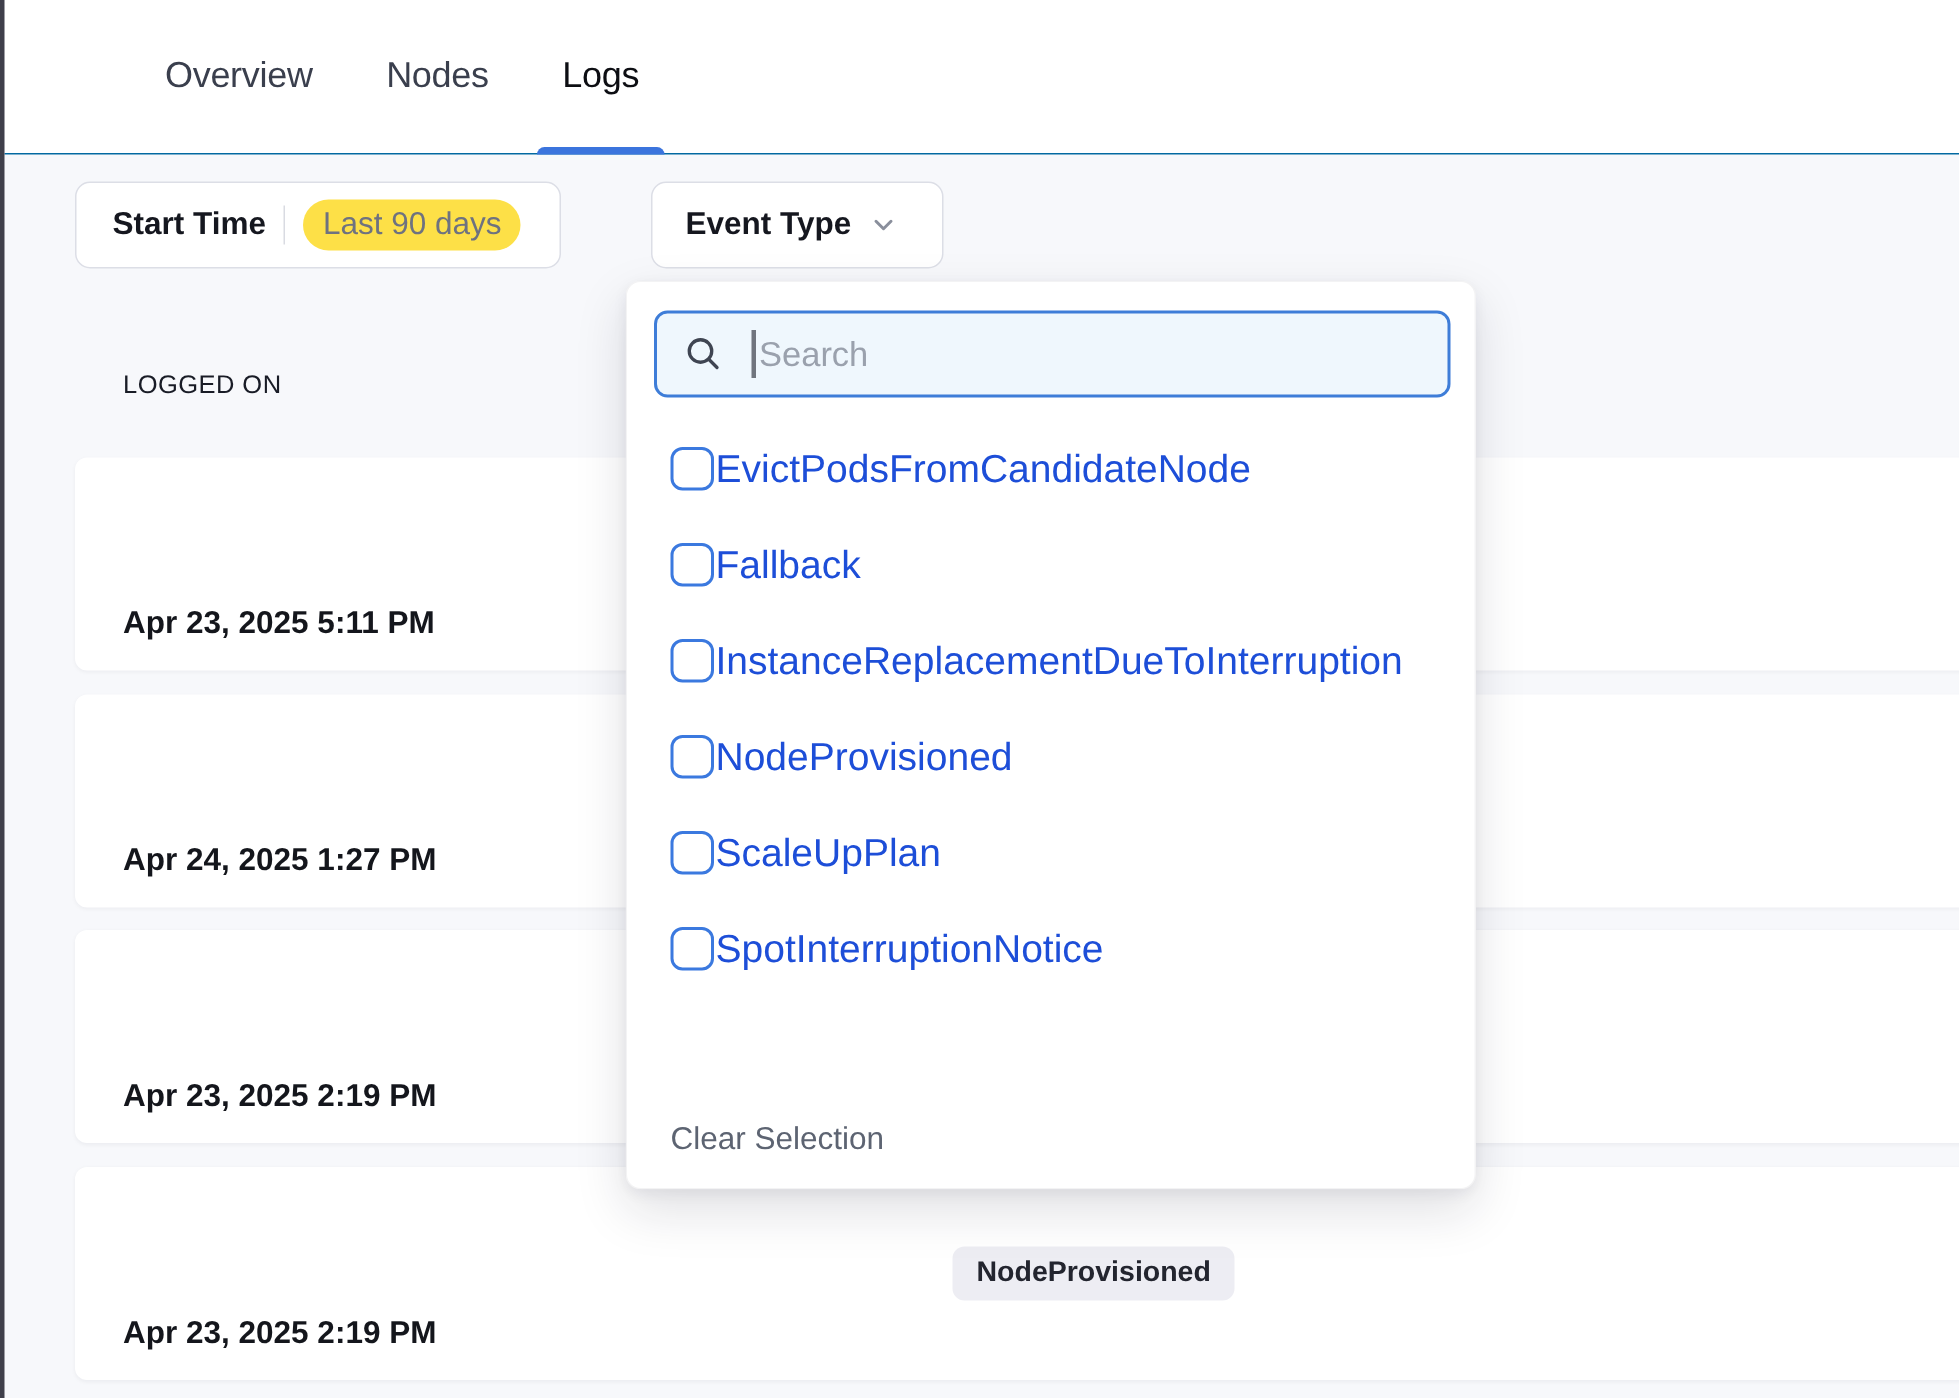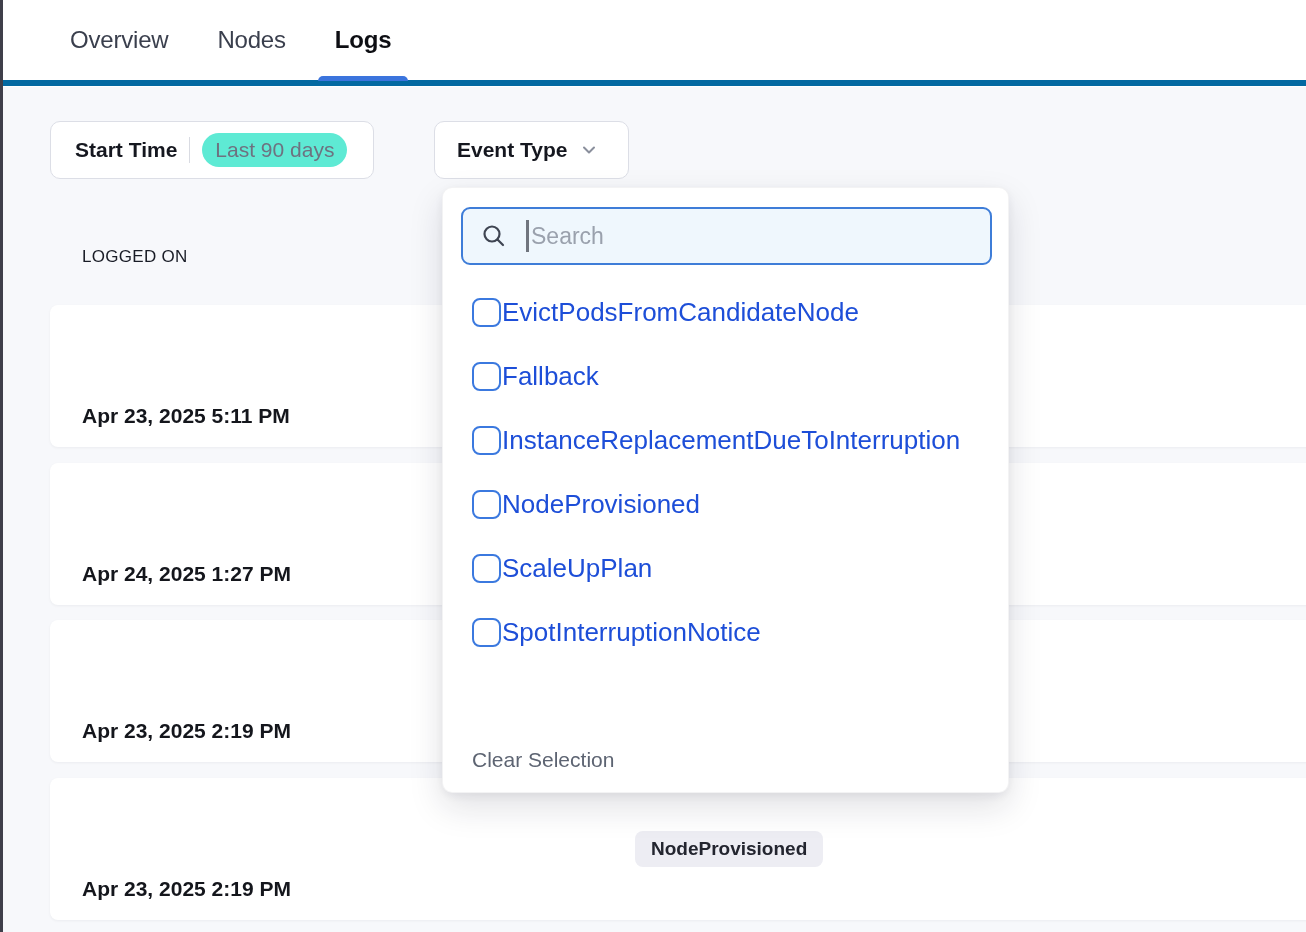--- a/index.html
+++ b/index.html
@@ -20,41 +20,41 @@
     left: 0; top: 0; bottom: 0;
     width: 3px;
     background: #3f3f4a;
     z-index: 50;
   }
 
   
   .tabbar {
     position: absolute;
     left: 3px; right: 0; top: 0;
-    height: 86px;
-    background: #ffffff;
-    border-bottom: 6px solid #0369a1;
+    height: 103px;
+    background: #ffffff;
+    border-bottom: 1px solid #0369a1;
     display: flex;
     align-items: stretch;
-    padding-left: 50px;
+    padding-left: 90px;
     gap: 15px;
     z-index: 5;
   }
   .tab {
     position: relative;
     display: flex;
     align-items: center;
     padding: 0 17px;
     font-size: 24px;
     font-weight: 500;
     color: #3a3f4d;
     letter-spacing: -0.2px;
     cursor: pointer;
   }
-  .tab.active { color: #0d0e13; font-weight: 700; justify-content: flex-end; }
+  .tab.active { color: #0d0e13; font-weight: 400; justify-content: flex-end; }
   .tab.active .tab-underline {
     position: absolute;
     left: 0; right: 0; bottom: -1px;
     height: 5px;
     border-radius: 5px 5px 0 0;
     background: #3b74dd;
   }
 
   
   .content {
@@ -74,21 +74,21 @@
     display: flex;
     align-items: center;
     cursor: pointer;
   }
   .chip-start-time { left: 47px; width: 324px; padding: 1px 24px; }
   .chip-event-type { left: 431px; width: 195px; padding: 0 22px; }
   .chip-label { font-size: 21px; font-weight: 700; color: #15171f; white-space: nowrap; }
   .chip-divider { width: 1px; height: 26px; background: #d9dbe2; margin: 0 12px; }
   .chip-value {
     font-size: 21px; color: #6e7280;
-    background: #5eead4; border-radius: 17px;
+    background: #fde047; border-radius: 17px;
     padding: 5px 13px; white-space: nowrap;
   }
   .chevron-icon { margin-left: 12px; display: inline-flex; }
 
   
   .col-header {
     position: absolute;
     left: 79px; top: 160px;
     font-size: 17px; font-weight: 400;
     color: #191c26;
@@ -126,21 +126,21 @@
     padding: 7px 16px;
     font-size: 19px; font-weight: 700;
     color: #23252f;
     white-space: nowrap;
   }
   .row-badge:empty { display: none; }
 
   
   .dropdown {
     position: absolute;
-    left: 439px; top: 100px;
+    left: 414px; top: 100px;
     width: 567px; height: 606px;
     background: #ffffff;
     border-radius: 10px;
     border: 1px solid rgba(15,20,40,0.05);
     box-shadow: 0 14px 34px rgba(20,24,46,0.13), 0 3px 9px rgba(20,24,46,0.06);
     z-index: 20;
   }
   .search-box {
     position: absolute;
     left: 18px; top: 19px;

